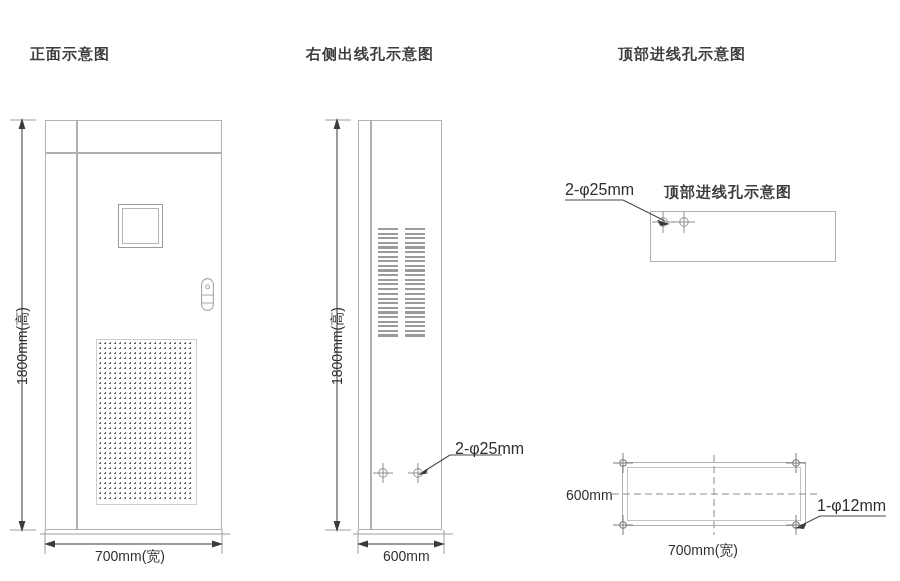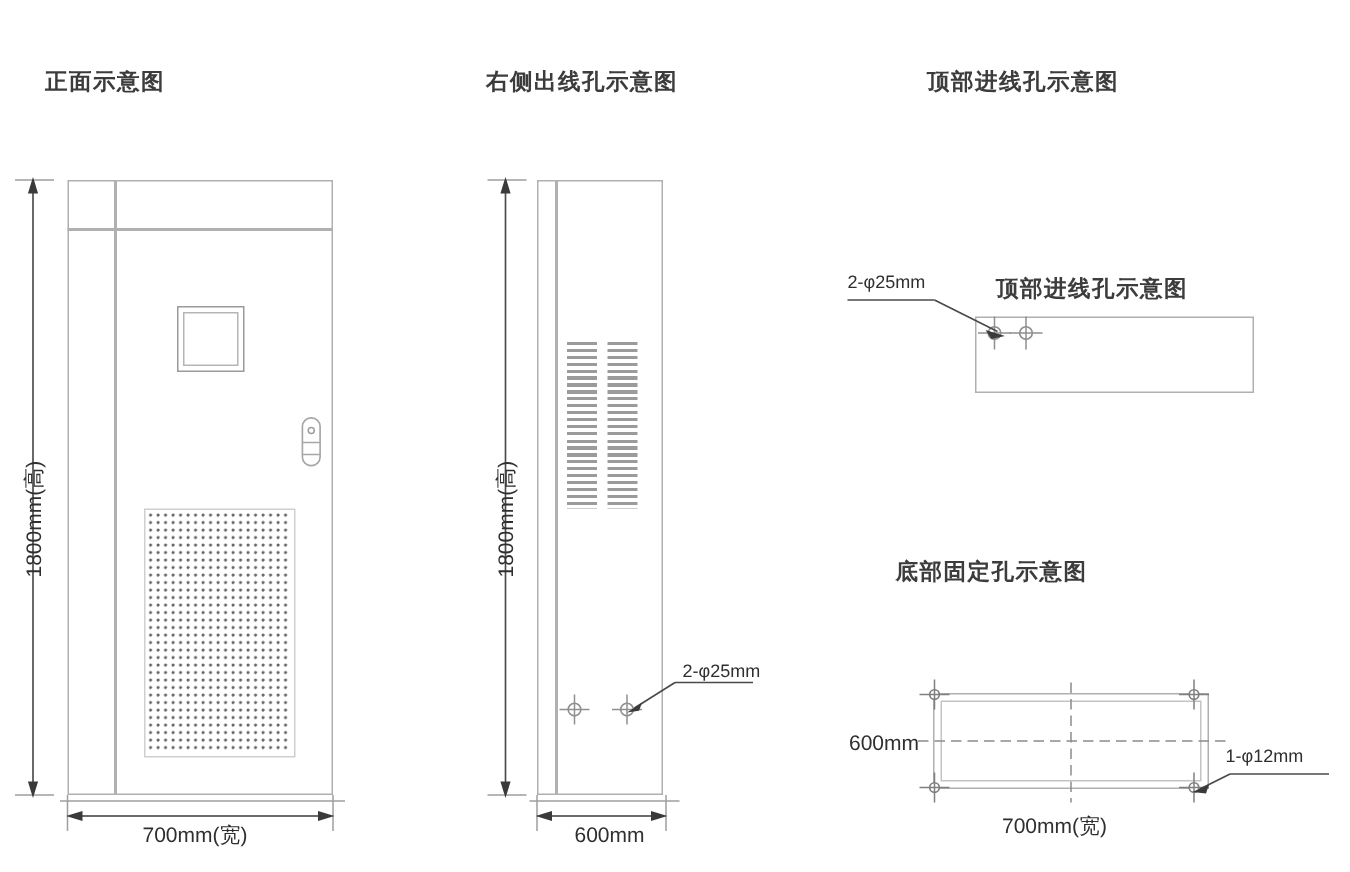--- a/index.html
+++ b/index.html
@@ -29,21 +29,21 @@
   .box-dark{box-sizing:border-box;border:1.3px solid #9a9a9a;background:#fff;}
   .hline{background:#b0b0b0;height:1.5px;}
   .vline{background:#b0b0b0;width:1.5px;}
 
   
   .dim-text{font-size:14px;color:#2f2f2f;white-space:nowrap;font-weight:400;text-align:center;}
   .dim-text-rot{
     font-size:14px;color:#2f2f2f;white-space:nowrap;
     transform:rotate(-90deg);transform-origin:left top;
   }
-  .lead-text{font-size:12px;color:#2f2f2f;white-space:nowrap;}
+  .lead-text{font-size:16px;color:#2f2f2f;white-space:nowrap;}
 
   
   .perf{
     background-image:
       radial-gradient(circle at 1.3px 1.3px, #5d5d5d 0.9px, rgba(0,0,0,0) 1.1px);
     background-size:5px 5px;
     background-repeat:repeat;
     opacity:.95;
   }
   
@@ -102,21 +102,21 @@
       <line x1="0" y1="4" x2="190" y2="4" stroke="#9e9e9e" stroke-width="1"></line>
       <line x1="5" y1="0" x2="5" y2="24" stroke="#9e9e9e" stroke-width="1"></line>
       <line x1="182" y1="0" x2="182" y2="24" stroke="#9e9e9e" stroke-width="1"></line>
       <line x1="8" y1="14" x2="179" y2="14" stroke="#3a3a3a" stroke-width="1.1"></line>
       <polygon points="4,14 15,10.6 15,17.4" fill="#3a3a3a"></polygon>
       <polygon points="183,14 172,10.6 172,17.4" fill="#3a3a3a"></polygon>
     </svg>
   </div>
   <div class="abs dim-text" style="left:95px;top:548px;">700mm(宽)</div>
 
-  <div class="abs sec-title" style="left:324px;top:45px;">右侧出线孔示意图</div>
+  <div class="abs sec-title" style="left:306px;top:45px;">右侧出线孔示意图</div>
 
   <div class="abs box" style="left:358px;top:120px;width:84px;height:410px;"></div>
   <div class="abs vline" style="left:370px;top:120px;height:410px;"></div>
 
   <div class="abs louver" style="left:378px;top:228px;width:20px;height:64px;"></div>
   <div class="abs louver" style="left:405px;top:228px;width:20px;height:64px;"></div>
   <div class="abs louver" style="left:378px;top:293px;width:20px;height:46px;"></div>
   <div class="abs louver" style="left:405px;top:293px;width:20px;height:46px;"></div>
 
   <div class="abs" style="left:373px;top:463px;width:20px;height:20px;">
@@ -189,21 +189,20 @@
 
   <div class="abs" style="left:565px;top:196px;width:110px;height:32px;">
     <svg width="110" height="32" viewBox="0 0 110 32">
       <line x1="0" y1="4" x2="58" y2="4" stroke="#4a4a4a" stroke-width="1.1"></line>
       <line x1="58" y1="4" x2="100" y2="25" stroke="#4a4a4a" stroke-width="1.1"></line>
       <polygon points="105,28 92,24 96,30" fill="#3a3a3a"></polygon>
     </svg>
   </div>
   <div class="abs lead-text" style="left:565px;top:181px;">2-φ25mm</div>
 
-  <div class="abs sec-title" style="left:597px;top:372px;">底部固定孔示意图</div>
 
   <div class="abs box" style="left:622px;top:462px;width:184px;height:64px;"></div>
   <div class="abs box" style="left:627px;top:467px;width:174px;height:54px;border-color:#c4c4c4;"></div>
 
   <div class="abs" style="left:612px;top:455px;width:205px;height:80px;">
     <svg width="205" height="80" viewBox="0 0 205 80">
       <line x1="0" y1="39" x2="205" y2="39" stroke="#8c8c8c" stroke-width="1" stroke-dasharray="7 4"></line>
       <line x1="102" y1="0" x2="102" y2="80" stroke="#8c8c8c" stroke-width="1" stroke-dasharray="7 4"></line>
     </svg>
   </div>

